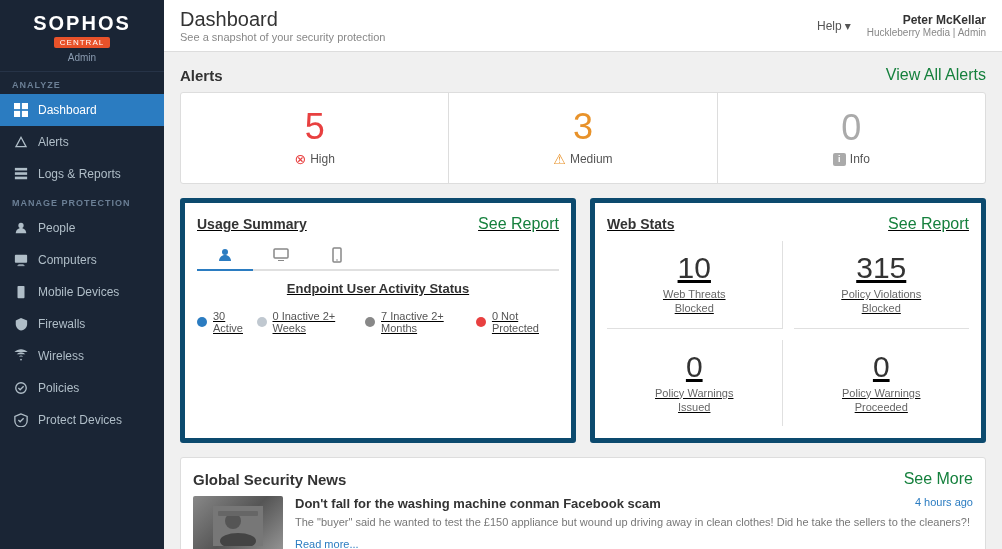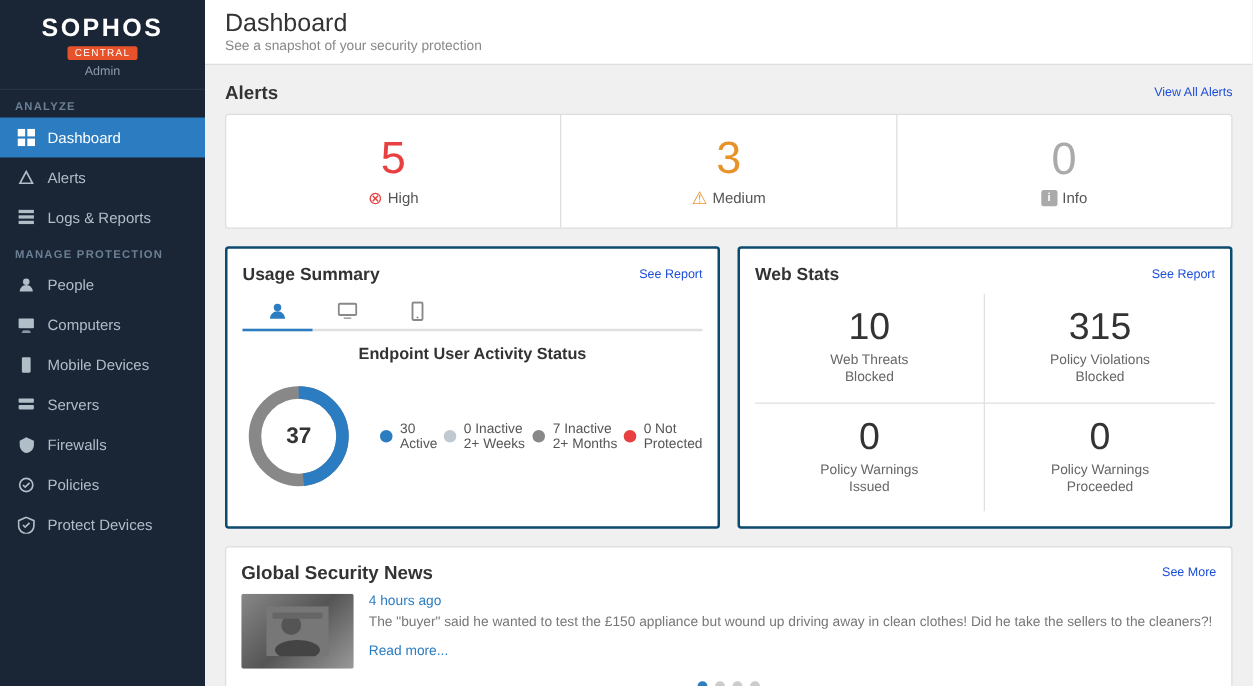--- a/index.html
+++ b/index.html
@@ -131,22 +131,22 @@
       justify-content: space-between;
       align-items: center;
       margin-bottom: 8px;
     }
     .section-title {
       font-size: 15px;
       font-weight: 600;
       color: #333;
     }
     .see-link {
-      font-size: 10px;
-      color: #1d4ed8;
+      font-size: 16px;
+      color: #15803d;
       cursor: pointer;
       text-decoration: none;
       text-align: center;
     }
 
     .alerts-grid {
       display: flex;
       gap: 0;
       background: white;
       border: 1px solid #ddd;
@@ -187,23 +187,24 @@
     .bottom-grid {
       display: grid;
       grid-template-columns: 1fr 1fr;
       gap: 14px;
       margin-bottom: 14px;
     }
 
     
     .panel {
       background: white;
-      border: 2px solid #0c4a6e;
+      border: 5px solid #0c4a6e;
       border-radius: 3px;
       padding: 12px;
+      text-decoration: underline;
     }
     .panel-header {
       display: flex;
       justify-content: space-between;
       align-items: center;
       margin-bottom: 8px;
     }
     .panel-title {
       font-size: 14px;
       font-weight: 600;
@@ -264,21 +265,21 @@
       font-weight: 600;
       color: #333;
       text-align: center;
       margin-bottom: 8px;
     }
 
     
     .web-stats-grid {
       display: grid;
       grid-template-columns: 1fr 1fr;
-      gap: 0;
+      gap: 11px;
     }
     .web-stat-cell {
       padding: 12px 10px;
       text-align: center;
       border-right: 1px solid #e0e0e0;
       border-bottom: 1px solid #e0e0e0;
     }
     .web-stat-cell:nth-child(2n) { border-right: none; }
     .web-stat-cell:nth-child(3), .web-stat-cell:nth-child(4) { border-bottom: none; }
     .web-stat-number {
@@ -431,41 +432,41 @@
   <div class="sidebar-item">
     <span class="sidebar-icon">
       <svg viewBox="0 0 16 16">
           <rect x="4" y="1" width="8" height="14" rx="1"></rect>
           <circle cx="8" cy="13" r="1"></circle>
         </svg>
     </span>
     <span>Mobile Devices</span>
   </div>
 
-  <div class="sidebar-item">
-    <span class="sidebar-icon">
-      <svg viewBox="0 0 16 16">
-          <rect x="1" y="2" width="14" height="4" rx="1"></rect>
-          <rect x="1" y="8" width="14" height="4" rx="1"></rect>
-          <circle cx="13" cy="4" r="1"></circle>
-          <circle cx="13" cy="10" r="1"></circle>
-        </svg>
-    </span>
-    <span>Servers</span>
-  </div>
 
   <div class="sidebar-item">
     <span class="sidebar-icon">
       <svg viewBox="0 0 16 16">
           <path d="M8 1L2 4v4c0 3.5 2.5 6.7 6 7.4C12.5 14.7 15 11.5 15 8V4L8 1z"></path>
         </svg>
     </span>
     <span>Firewalls</span>
   </div>
 
+  <div class="sidebar-item">
+    <span class="sidebar-icon">
+      <svg viewBox="0 0 16 16">
+          <path d="M8 11a1 1 0 100 2 1 1 0 000-2z"></path>
+          <path d="M5.5 8.5C6.3 7.7 7.1 7.3 8 7.3s1.7.4 2.5 1.2"></path>
+          <path d="M3 6C4.6 4.5 6.2 3.7 8 3.7s3.4.8 5 2.3"></path>
+          <path d="M0.5 3.5C2.8 1.4 5.3 0.3 8 0.3s5.2 1.1 7.5 3.2"></path>
+        </svg>
+    </span>
+    <span>Wireless</span>
+  </div>
 
 
   <div class="sidebar-item">
     <span class="sidebar-icon">
       <svg viewBox="0 0 16 16">
           <circle cx="8" cy="8" r="6" fill="none" stroke="currentColor" stroke-width="1.5"></circle>
           <path d="M5 8l2 2 4-4" fill="none" stroke="currentColor" stroke-width="1.5"></path>
         </svg>
     </span>
     <span>Policies</span>
@@ -482,20 +483,30 @@
     <span>Protect Devices</span>
   </div>
 </div>
 
 <div id="main">
 
   <div class="top-bar">
     <div class="top-bar-title">
       <h1>Dashboard</h1>
       <p>See a snapshot of your security protection</p>
+    </div>
+    <div class="top-bar-right">
+      <div class="help-btn">
+        <span>Help</span>
+        <span>▾</span>
+      </div>
+      <div class="user-info">
+        <div class="user-name">Peter McKellar</div>
+        <div class="user-sub">Huckleberry Media | Admin</div>
+      </div>
     </div>
   </div>
 
   <div id="content">
 
     <div class="section-header">
       <span class="section-title">Alerts</span>
       <a class="see-link">View All Alerts</a>
     </div>
     <div class="alerts-grid">
@@ -545,30 +556,20 @@
           <div class="usage-tab">
             <svg viewBox="0 0 16 16">
                 <rect x="4" y="1" width="8" height="14" rx="1" fill="none" stroke="currentColor" stroke-width="1.5"></rect>
                 <circle cx="8" cy="13" r="0.8"></circle>
               </svg>
           </div>
         </div>
         <div class="endpoint-title">Endpoint User Activity Status</div>
         <div class="endpoint-status">
 
-          <div class="donut-container">
-            <svg width="90" height="90" viewBox="0 0 90 90">
-
-              <circle cx="45" cy="45" r="35" fill="none" stroke="#888" stroke-width="10"></circle>
-
-              <circle cx="45" cy="45" r="35" fill="none" stroke="#2b7cc1" stroke-width="10" stroke-dasharray="161 219" stroke-dashoffset="55" transform="rotate(-90 45 45)"></circle>
-
-            </svg>
-            <div class="donut-label">37</div>
-          </div>
 
           <div class="legend">
             <div class="legend-item">
               <div class="legend-dot" style="background:#2b7cc1"></div>
               <span>30 Active</span>
             </div>
             <div class="legend-item">
               <div class="legend-dot" style="background:#c0c8d0"></div>
               <span>0 Inactive 2+ Weeks</span>
             </div>
@@ -621,20 +622,21 @@
             <svg width="50" height="40" viewBox="0 0 50 40">
               <rect width="50" height="40" fill="#777"></rect>
               <circle cx="20" cy="15" r="8" fill="#555"></circle>
               <ellipse cx="25" cy="35" rx="18" ry="8" fill="#444"></ellipse>
               <rect x="5" y="5" width="40" height="5" fill="#666" rx="1"></rect>
             </svg>
           </div>
         </div>
         <div class="news-content">
           <div class="news-title-row">
+            <span class="news-title">Don't fall for the washing machine conman Facebook scam</span>
             <span class="news-time">4 hours ago</span>
           </div>
           <div class="news-desc">The "buyer" said he wanted to test the £150 appliance but wound up driving away in clean clothes! Did he take the sellers to the cleaners?!</div>
           <a class="news-read-more">Read more...</a>
         </div>
       </div>
       <div class="news-dots">
         <div class="news-dot active"></div>
         <div class="news-dot"></div>
         <div class="news-dot"></div>

